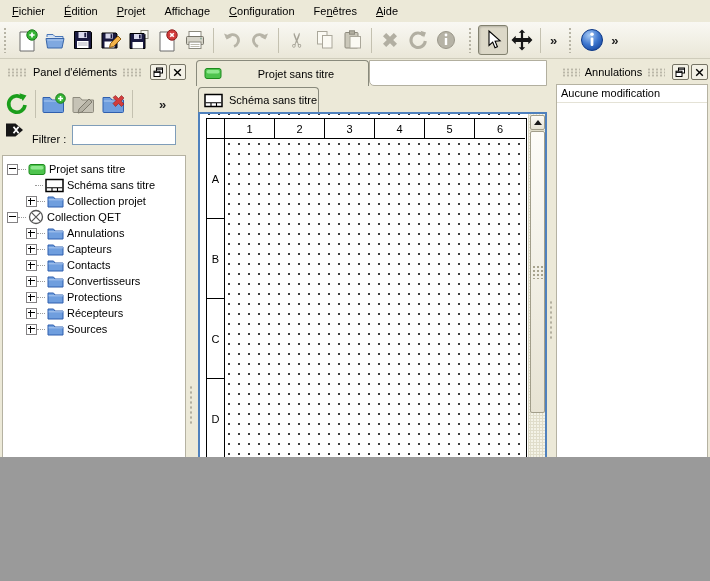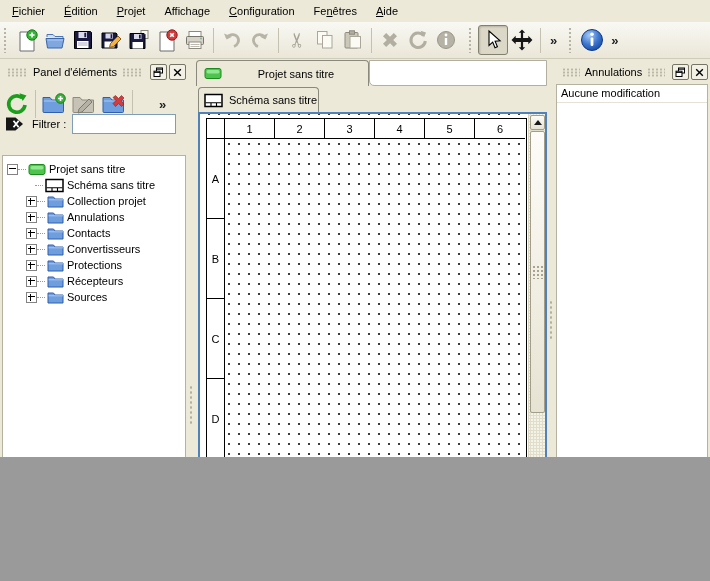--- a/index.html
+++ b/index.html
@@ -22,21 +22,21 @@
   
   .dock-hdr{position:absolute;height:20px;display:flex;align-items:center}
   .hdr-dots{flex:1;height:9px;background-image:radial-gradient(circle,#bab7a8 1px,transparent 1.2px);background-size:4px 3px;margin:0 5px}
   .hdr-title{white-space:nowrap}
   .capbtn{width:15px;height:14px;border:1px solid #767465;border-radius:2px;background:#f3f1e6;display:flex;align-items:center;justify-content:center;margin-left:2px;flex:none}
 
   .ptoolbar{position:absolute;left:2px;top:84px;width:184px;height:40px;display:flex;align-items:center}
   .pbtn{width:30px;height:30px;display:flex;align-items:center;justify-content:center;flex:none}
   .psep{width:1px;height:28px;background:#c4c1b0;margin:0 3px}
 
-  .filterrow{position:absolute;left:2px;top:111px;width:184px;height:26px;display:flex;align-items:center}
+  .filterrow{position:absolute;left:2px;top:119px;width:184px;height:26px;display:flex;align-items:flex-end}
   .filterrow input{width:104px;height:20px;border:1px solid #7f9db9;font-family:"Liberation Sans",sans-serif;font-size:11px;padding:1px 3px;box-sizing:border-box;background:#fff}
 
   
   .tree{position:absolute;left:2px;top:155px;width:184px;height:405px;background:#fff;border:1px solid #b5b2a2;box-sizing:border-box;padding-top:5px;overflow:hidden}
   .trow{height:16px;display:flex;align-items:center;white-space:nowrap}
   .ind0{padding-left:4px}
   .ind1{padding-left:23px}
   .exp{width:9px;height:9px;border:1px solid #848284;background:#fff;position:relative;flex:none}
   .exp::before{content:"";position:absolute;left:1px;right:1px;top:3px;height:1px;background:#000}
   .exp.plus::after{content:"";position:absolute;top:1px;bottom:1px;left:3px;width:1px;background:#000}
@@ -335,28 +335,46 @@
     </div>
     <div class="trow ind1">
       <span class="exp plus"></span>
         <span class="stub"></span>
       <svg class="ticon" width="17" height="13" viewBox="0 0 17 13">
           <path d="M1 2h5.5l1.5 2h8v8H1z" fill="#6f9ede" stroke="#2f5fae"></path>
           <path d="M1.6 4.8h14.6" stroke="#adc9f0"></path>
         </svg>
       <span class="tlabel">Collection projet</span>
     </div>
+    <div class="trow ind0">
+      <span class="exp"></span>
+        <span class="stub"></span>
+      <svg class="ticon" width="16" height="16" viewBox="0 0 16 16">
+          <circle cx="8" cy="8" r="6.5" fill="#fff" stroke="#555" stroke-width="1.3"></circle>
+          <path d="M3.9 3.9l8.2 8.2M12.1 3.9L3.9 12.1" stroke="#555" stroke-width="1.2"></path>
+        </svg>
+      <span class="tlabel">Collection QET</span>
+    </div>
     <div class="trow ind1">
       <span class="exp plus"></span>
         <span class="stub"></span>
       <svg class="ticon" width="17" height="13" viewBox="0 0 17 13">
           <path d="M1 2h5.5l1.5 2h8v8H1z" fill="#6f9ede" stroke="#2f5fae"></path>
           <path d="M1.6 4.8h14.6" stroke="#adc9f0"></path>
         </svg>
       <span class="tlabel">Annulations</span>
+    </div>
+    <div class="trow ind1">
+      <span class="exp plus"></span>
+        <span class="stub"></span>
+      <svg class="ticon" width="17" height="13" viewBox="0 0 17 13">
+          <path d="M1 2h5.5l1.5 2h8v8H1z" fill="#6f9ede" stroke="#2f5fae"></path>
+          <path d="M1.6 4.8h14.6" stroke="#adc9f0"></path>
+        </svg>
+      <span class="tlabel">Capteurs</span>
     </div>
     <div class="trow ind1">
       <span class="exp plus"></span>
         <span class="stub"></span>
       <svg class="ticon" width="17" height="13" viewBox="0 0 17 13">
           <path d="M1 2h5.5l1.5 2h8v8H1z" fill="#6f9ede" stroke="#2f5fae"></path>
           <path d="M1.6 4.8h14.6" stroke="#adc9f0"></path>
         </svg>
       <span class="tlabel">Contacts</span>
     </div>

